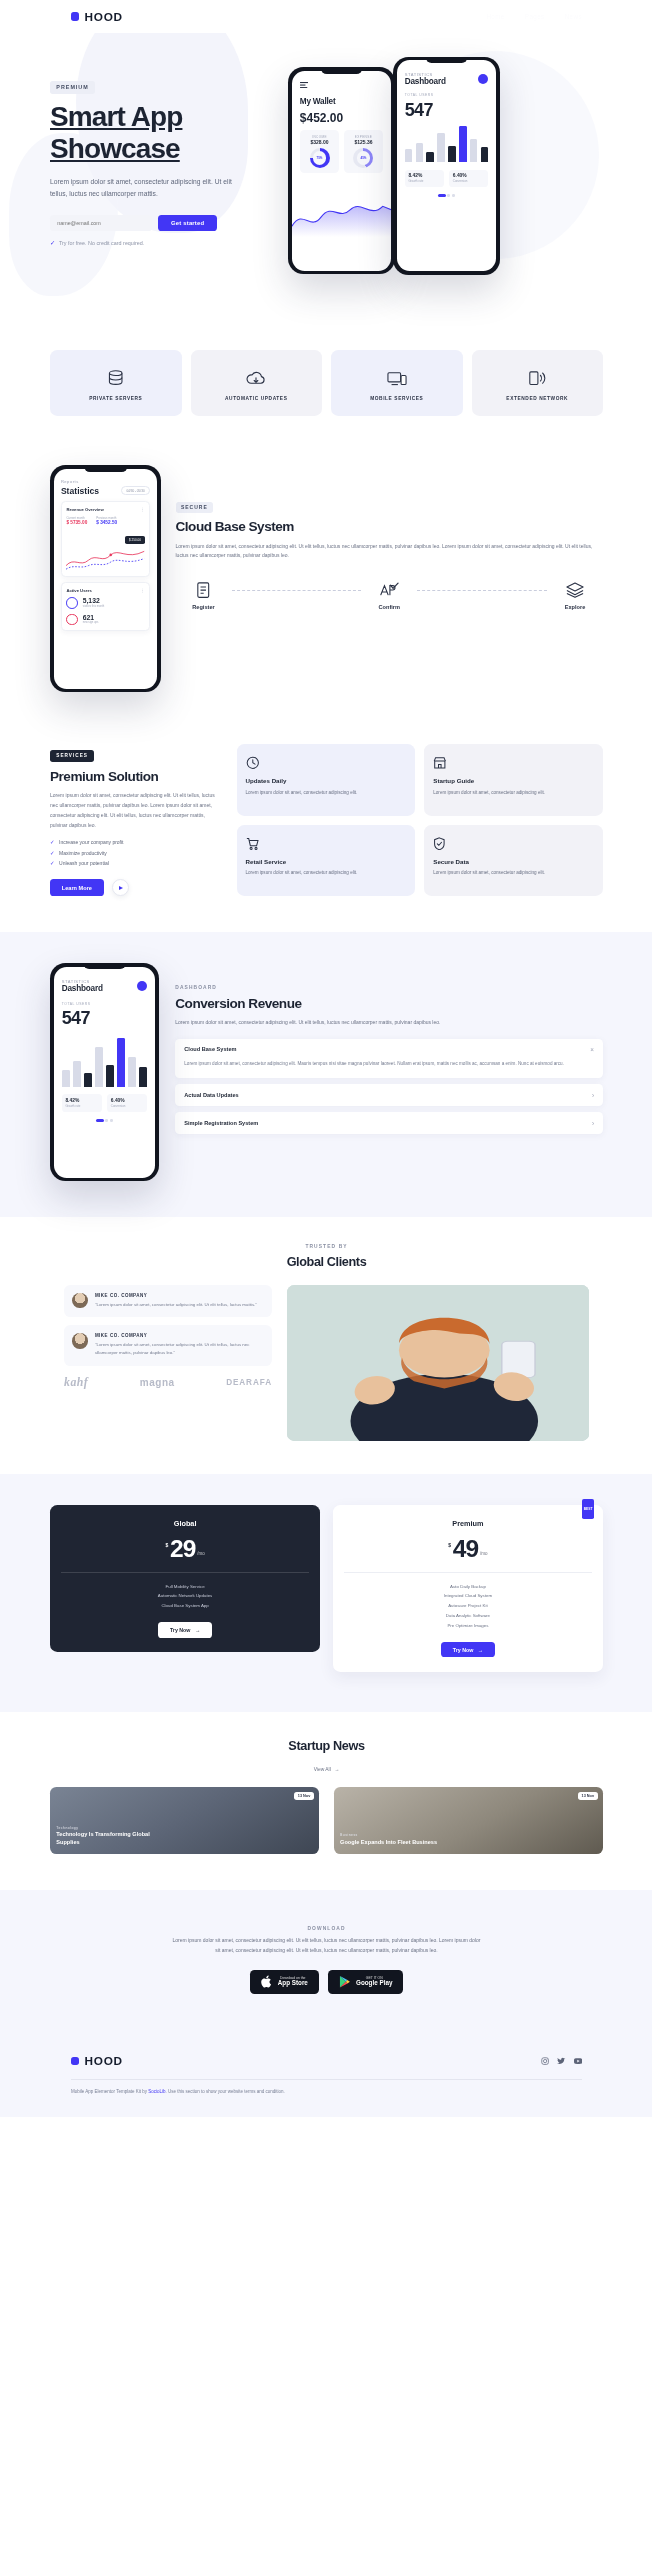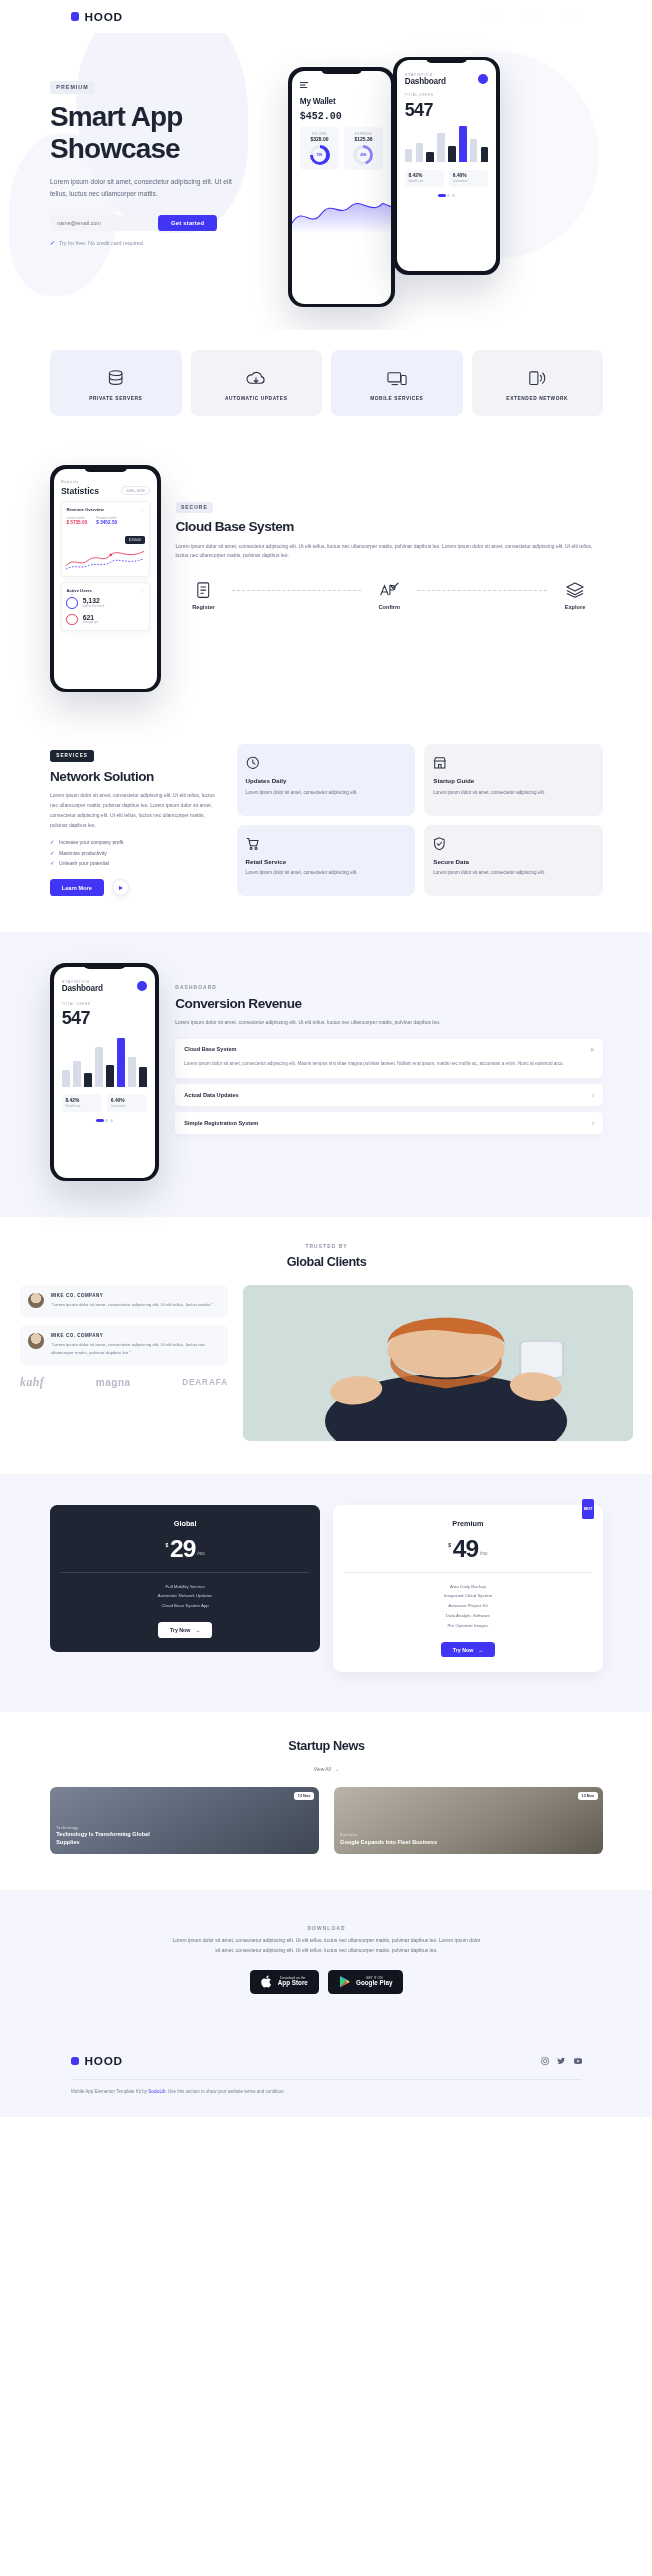--- a/index.html
+++ b/index.html
@@ -38,21 +38,21 @@
   .blob.b3 { width: 208px; height: 208px; right: 54px; top: 18px; border-radius: 50%; opacity:.55;}
   .hero-inner { position: relative; z-index: 2; display: flex; padding: 0 50px; }
   .hero-left { width: 227px; padding-top: 27px; }
   .pill {
     display: inline-block; background: #eceef6; color: #454d63;
     font-size: 5.4px; letter-spacing: 1px; font-weight: 700;
     padding: 3.6px 6.3px; border-radius: 2.7px; margin-bottom: 7.3px;
   }
   h1.hero-title {
     font-size: 28px; line-height: 1.12; letter-spacing: -0.9px;
-    color: #1d2433; font-weight: 700; margin-bottom: 11.8px;
+    color: #1d2433; font-weight: 700; margin-bottom: 11.8px; text-decoration: underline;
   }
   .hero-para { font-size: 6.7px; line-height: 1.85; color: #60687c; width: 186px; margin-bottom: 14.5px; }
   .hero-form { display: flex; align-items: center; gap: 6.3px; margin-bottom: 8.2px; }
   .hero-input {
     background: #f3f4f9; border: none; border-radius: 3.6px;
     height: 16.3px; width: 102px; font-size: 5.4px; color: #a9aec2;
     padding: 0 7.3px; font-family: inherit;
   }
   .btn-primary {
     background: #4236f5; color: #fff; border: none; border-radius: 3.6px;
@@ -72,28 +72,28 @@
   }
   .phone .screen {
     background: #fff; border-radius: 12.7px; overflow: hidden;
     position: relative; height: 100%;
   }
   .notch {
     position: absolute; left: 50%; transform: translateX(-50%); top: 0;
     width: 40%; height: 6.3px; background: #11151f;
     border-radius: 0 0 6.3px 6.3px; z-index: 4;
   }
-  .phone-a { position: absolute; left: 11px; top: 18px; width: 107px; height: 240px; }
+  .phone-a { position: absolute; left: 11px; top: 18px; width: 107px; height: 207px; }
   .phone-b { position: absolute; left: 116px; top: 7.3px; width: 107px; height: 218px; }
 
   .sc-pad { padding: 11px 8.2px 7.3px; }
   .sc-top { display:flex; align-items:center; justify-content: space-between; margin-bottom: 6.3px;}
   .sc-title { font-size: 8.2px; font-weight: 700; color:#1d2433; letter-spacing:-0.2px;}
   .sc-sub { font-size: 4.1px; color:#9aa0b3; letter-spacing:0.5px; text-transform: uppercase;}
-  .sc-amount { font-size: 10px; font-weight: 700; color:#1d2433; margin-bottom: 5.4px; font-family: Liberation Mono, monospace;}
+  .sc-amount { font-size: 12px; font-weight: 700; color:#1d2433; margin-bottom: 5.4px;}
   .mini-cards { display:flex; gap: 4.5px; margin-bottom: 6.3px;}
   .mini-card {
     background:#f6f7fb; border-radius: 4.5px; padding: 4.5px 3.6px; flex:1; text-align:center;
   }
   .mini-label { font-size: 3.1px; color:#a3a9bb; letter-spacing:0.4px; text-transform:uppercase;}
   .mini-val { font-size: 5px; font-weight:700; color:#1d2433; margin-top:0.9px;}
   .ring { width: 20px; height: 20px; border-radius: 50%; margin: 2.7px auto 0;
     background: conic-gradient(#4236f5 0 75%, #e6e8f2 75% 100%); position: relative;}
   .ring::after { content:""; position:absolute; inset:3.2px; background:#f6f7fb; border-radius:50%;}
   .ring span { position:absolute; inset:0; display:flex; align-items:center; justify-content:center;
@@ -190,21 +190,21 @@
   .phone-d { width: 109px; height: 218px; flex:none; }
   .conv-right { flex:1; padding-top:22px; }
   .conv-para { font-size:5px; line-height:1.95; color:#6b7285; margin-bottom:11px; }
   .acc { background:#fff; border-radius:4.5px; margin-bottom:6.3px; box-shadow:0 1.8px 7.3px rgba(40,46,80,.05);}
   .acc-h { display:flex; align-items:center; justify-content:space-between; padding:7.3px 9px; }
   .acc-t { font-size:5.6px; font-weight:700; color:#1d2433;}
   .acc-x { font-size:6.3px; color:#9aa0b3; }
   .acc-b { font-size:4.6px; line-height:1.95; color:#767d91; padding:0 9px 9px; }
 
   
-  .clients { padding: 27px 20px 33px; text-align:center;}
+  .clients { padding: 27px 64px 33px; text-align:center;}
   .eyebrow { font-size:4.9px; letter-spacing:1.1px; font-weight:700; color:#8a90a3; margin-bottom:5.4px;}
   h2.center-title { font-size:12.7px; font-weight:700; color:#1d2433; letter-spacing:-0.4px; margin-bottom:16.3px;}
   .cli-row { display:flex; gap:14.5px; text-align:left; }
   .cli-left { width: 208px; }
   .quote { background:#f7f8fc; border-radius:6.3px; padding:8.2px; display:flex; gap:7.3px; margin-bottom:8.2px;}
   .avatar { width:15.4px;height:15.4px;border-radius:50%;flex:none; background:#c3b6a6;
     background-image: radial-gradient(circle at 50% 35%, #e3cdb4 40%, #7d6a57 41%); }
   .q-name { font-size:4.5px; font-weight:700; letter-spacing:0.5px; color:#2b3245; margin-bottom:2.7px;}
   .q-text { font-size:4.4px; line-height:1.85; color:#767d91;}
   .cli-photo { flex:1; border-radius:7.3px; overflow:hidden; height:156px; position:relative;
@@ -544,21 +544,21 @@
             <div class="sname">Explore</div>
           </div>
         </div>
       </div>
     </div>
   </section>
 
   <section class="biz">
     <div class="biz-left">
       <span class="tag-black">SERVICES</span>
-      <h2 class="sec-title">Network Solution</h2>
+      <h2 class="sec-title">Premium Solution</h2>
       <p class="sec-para">Lorem ipsum dolor sit amet, consectetur adipiscing elit. Ut elit tellus, luctus nec ullamcorper mattis, pulvinar dapibus leo. Lorem ipsum dolor sit amet, consectetur adipiscing elit. Ut elit tellus, luctus nec ullamcorper mattis, pulvinar dapibus leo.</p>
       <ul class="biz-list">
         <li>
             <span class="ck">✓</span>
             <span>Increase your company profit</span>
           </li>
         <li>
             <span class="ck">✓</span>
             <span>Maximize productivity</span>
           </li>

